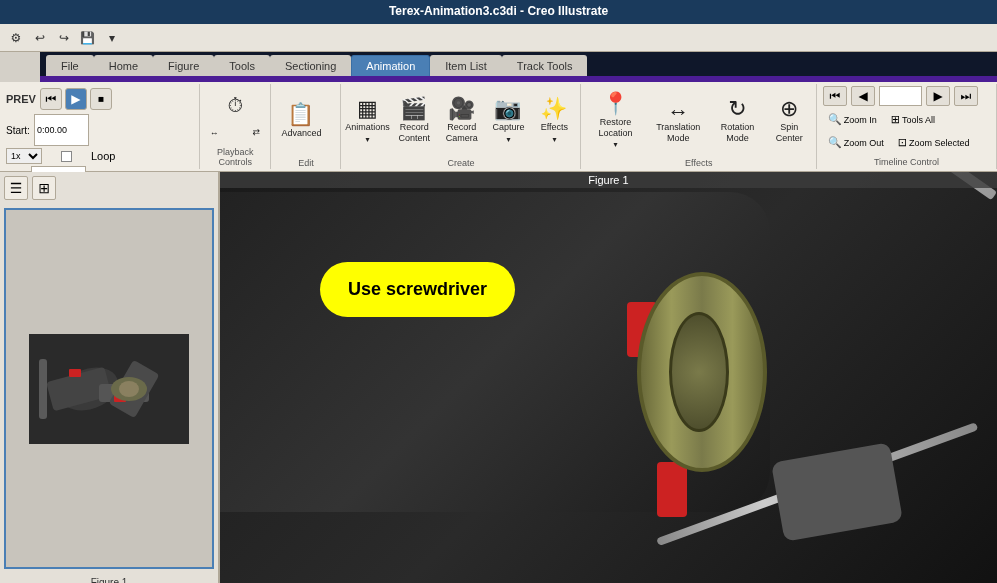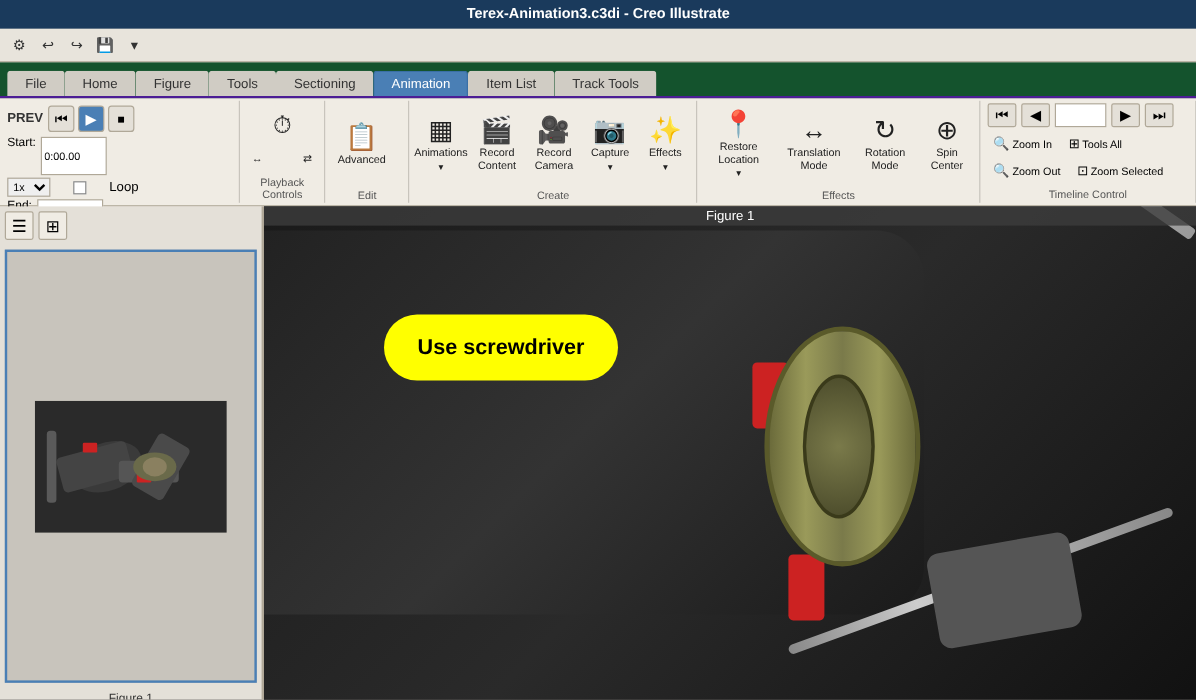--- a/index.html
+++ b/index.html
@@ -28,26 +28,27 @@
     }
     .qa-btn {
       width: 20px; height: 20px;
       display: flex; align-items: center; justify-content: center;
       cursor: pointer; border: none; background: transparent;
       font-size: 12px; color: #333;
     }
 
     
     .ribbon-tabs {
-      background: #14532d;
+      background: #0f172a;
       display: flex;
       align-items: flex-end;
       padding: 2px 6px 0;
-      border-bottom: 2px solid #4c1d95;
+      border-bottom: 6px solid #4c1d95;
       height: 30px;
+      margin-left: 40px;
     }
     .tab {
       padding: 4px 14px;
       cursor: pointer;
       border: 1px solid transparent;
       border-bottom: none;
       border-radius: 3px 3px 0 0;
       font-size: 11px;
       color: #333;
       background: #d0ccc4;
@@ -136,21 +137,21 @@
     .play-btn {
       width: 22px; height: 22px;
       display: flex; align-items: center; justify-content: center;
       cursor: pointer;
       border: 1px solid #b0a898;
       border-radius: 3px;
       background: #e4e0d8;
       font-size: 12px;
     }
     .play-btn.active { background: #4a7fb5; color: white; }
-    .time-row { display: flex; gap: 4px; font-size: 10px; }
+    .time-row { display: flex; align-items: center; gap: 4px; font-size: 10px; }
     .time-input {
       width: 55px; height: 32px;
       border: 1px solid #b0a898;
       background: white;
       font-size: 9px;
       padding: 1px 2px;
     }
     .loop-row { display: flex; align-items: center; gap: 19px; margin-top: 2px; }
     .zoom-select {
       width: 36px; height: 16px;

